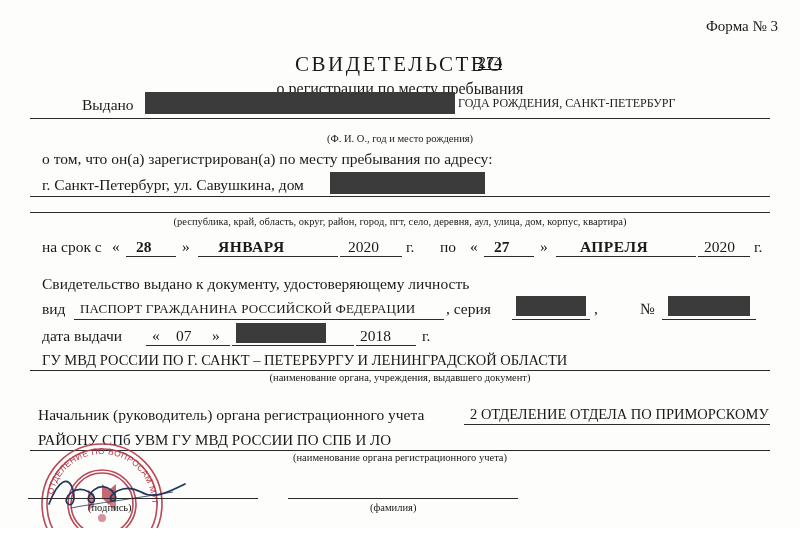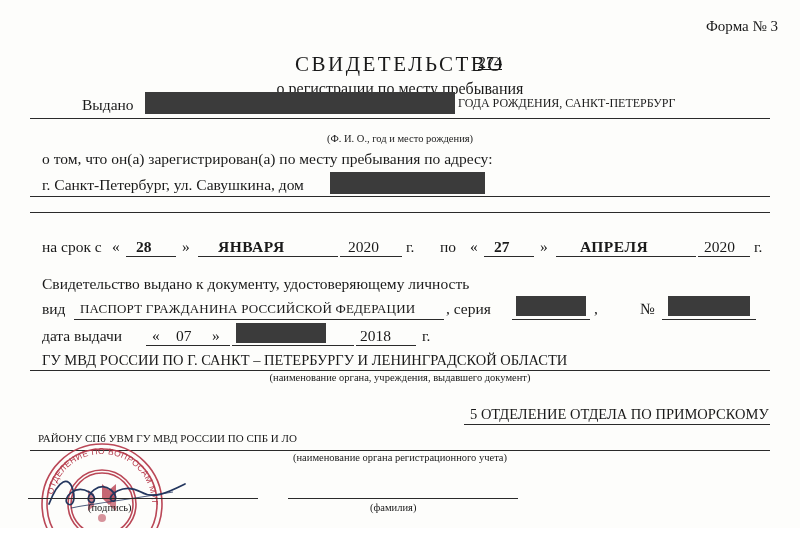--- a/index.html
+++ b/index.html
@@ -120,20 +120,21 @@
   <div class="rule" style="left:30px; top:118px; width:740px;"></div>
 
   <div class="center-cap" style="left:0; top:133px;">(Ф. И. О., год и место рождения)</div>
 
   <div class="lbl" style="left:42px; top:150px;">о том, что он(а) зарегистрирован(а) по месту пребывания по адресу:</div>
 
   <div class="lbl" style="left:42px; top:176px;">г. Санкт-Петербург, ул. Савушкина, дом</div>
   <div class="redact" style="left:330px; top:172px; width:155px; height:22px;"></div>
   <div class="rule" style="left:30px; top:196px; width:740px;"></div>
   <div class="rule" style="left:30px; top:212px; width:740px;"></div>
+  <div class="center-cap" style="left:0; top:216px;">(республика, край, область, округ, район, город, пгт, село, деревня, аул, улица, дом, корпус, квартира)</div>
 
   <div class="lbl" style="left:42px; top:238px;">на срок с</div>
   <div class="lbl" style="left:112px; top:238px;">«</div>
   <div class="lbl" style="left:136px; top:238px; font-weight:bold;">28</div>
   <div class="rule" style="left:126px; top:256px; width:50px;"></div>
   <div class="lbl" style="left:182px; top:238px;">»</div>
   <div class="lbl" style="left:218px; top:238px; font-weight:bold; letter-spacing:0.5px;">ЯНВАРЯ</div>
   <div class="rule" style="left:198px; top:256px; width:140px;"></div>
   <div class="lbl" style="left:348px; top:238px;">2020</div>
   <div class="rule" style="left:340px; top:256px; width:62px;"></div>
@@ -170,23 +171,24 @@
   <div class="redact" style="left:236px; top:323px; width:90px; height:20px;"></div>
   <div class="rule" style="left:232px; top:345px; width:122px;"></div>
   <div class="lbl" style="left:360px; top:327px;">2018</div>
   <div class="rule" style="left:356px; top:345px; width:60px;"></div>
   <div class="lbl" style="left:422px; top:327px;">г.</div>
 
   <div class="lbl" style="left:42px; top:352px; font-size:14.5px;">ГУ  МВД  РОССИИ  ПО  Г. САНКТ – ПЕТЕРБУРГУ  И  ЛЕНИНГРАДСКОЙ ОБЛАСТИ</div>
   <div class="rule" style="left:30px; top:370px; width:740px;"></div>
   <div class="center-cap" style="left:0; top:372px;">(наименование органа, учреждения, выдавшего документ)</div>
 
-  <div class="lbl" style="left:470px; top:406px; font-size:14.5px;">5 ОТДЕЛЕНИЕ ОТДЕЛА  ПО ПРИМОРСКОМУ</div>
+  <div class="lbl" style="left:38px; top:406px;">Начальник (руководитель) органа регистрационного учета</div>
+  <div class="lbl" style="left:470px; top:406px; font-size:14.5px;">2 ОТДЕЛЕНИЕ ОТДЕЛА  ПО ПРИМОРСКОМУ</div>
   <div class="rule" style="left:464px; top:424px; width:306px;"></div>
-  <div class="lbl" style="left:38px; top:432px; font-size:11px;">РАЙОНУ СПб УВМ  ГУ  МВД  РОССИИ  ПО  СПБ  И  ЛО</div>
+  <div class="lbl" style="left:38px; top:432px; font-size:15px;">РАЙОНУ СПб УВМ  ГУ  МВД  РОССИИ  ПО  СПБ  И  ЛО</div>
   <div class="rule" style="left:30px; top:450px; width:740px;"></div>
   <div class="center-cap" style="left:0; top:452px;">(наименование органа регистрационного учета)</div>
 
   <svg class="stamp" viewBox="0 0 128 128">
     <g stroke="#b5394a" fill="none" stroke-width="1.6" opacity="0.92">
       <circle cx="64" cy="64" r="60"></circle>
       <circle cx="64" cy="64" r="55"></circle>
       <circle cx="64" cy="64" r="34"></circle>
       <circle cx="64" cy="64" r="31"></circle>
     </g>

